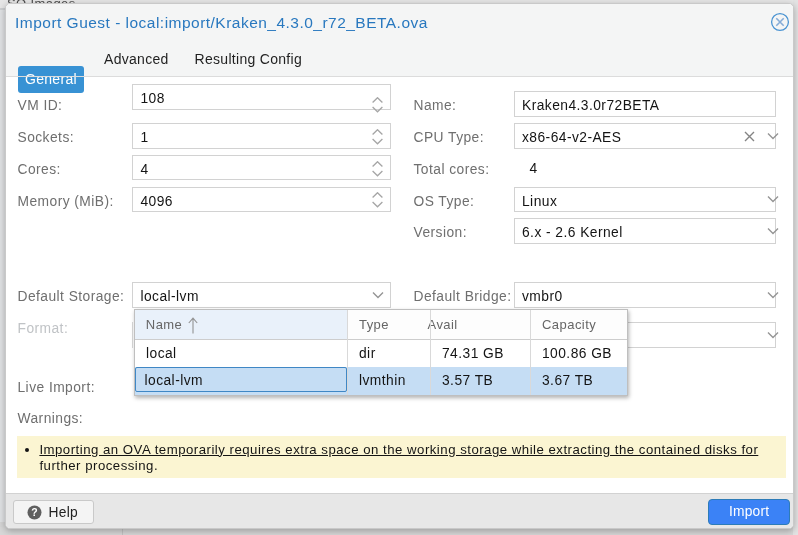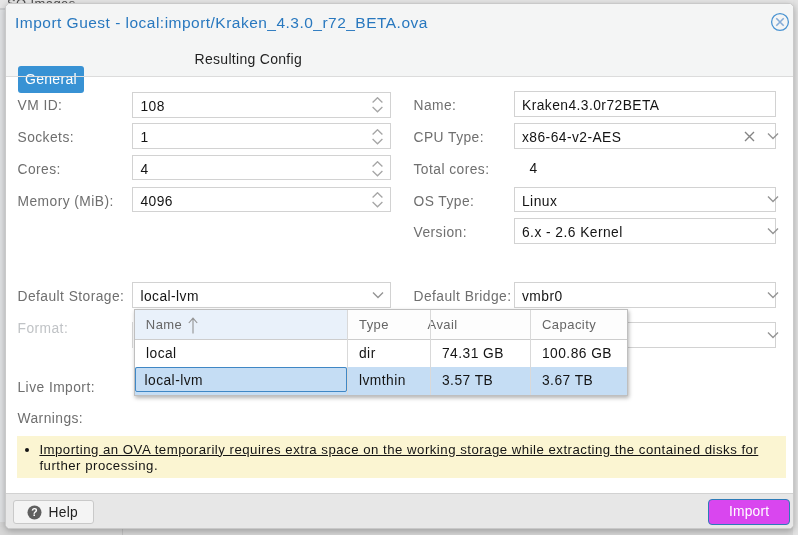--- a/index.html
+++ b/index.html
@@ -54,21 +54,21 @@
 
 #warn { left:11.3px; top:431.6px; width:768.7px; height:42px; background:#fbf5d2; font-size:13.2px; color:#141414; letter-spacing:0.5px; white-space:nowrap; }
 #warn .bullet { position:absolute; left:7.3px; top:12.6px; width:4.2px; height:4.2px; border-radius:50%; background:#141414; }
 #warn .l1 { position:absolute; left:22.1px; top:6.2px;text-decoration:underline; }
 #warn .l2 { position:absolute; left:22.1px; top:22.7px; }
 
 
 #footer { left:0px; top:488.5px; width:787px; height:36px; background:#e7e7e7; border-top:1px solid #d2d2d2; }
 #helpbtn { left:7px; top:496px; width:80.5px; height:24px; background:#f4f4f4; border:1px solid #c9c9c9; border-radius:3px; }
 #helpbtn .htxt { position:absolute; left:34.6px; top:0; height:23px; line-height:23px; font-size:13.8px; color:#222; letter-spacing:0.2px; }
-#importbtn { left:702.3px; top:495px; width:81.7px; height:25.5px; background:#d946ef; border:1px solid #2d7cb8; border-radius:4px; color:#fff; font-size:13.8px; text-align:center; line-height:23.5px; letter-spacing:0.2px; }
+#importbtn { left:702.3px; top:495px; width:81.7px; height:25.5px; background:#3b82f6; border:1px solid #2d7cb8; border-radius:4px; color:#fff; font-size:13.8px; text-align:center; line-height:23.5px; letter-spacing:0.2px; }
 </style>
 </head>
 <body>
 <div id="page">
   <div id="bg-top" class="abs">
       <span class="iso">ISO Images</span>
     </div>
   <div id="bg-left" class="abs">
       <span class="seg1"></span>
       <span class="seg2"></span>
@@ -81,33 +81,34 @@
 
   <div id="modal" class="abs">
     <div id="headstrip" class="abs"></div>
     <div id="title" class="abs">Import Guest - local:import/Kraken_4.3.0_r72_BETA.ova</div>
     <svg id="close" class="abs" viewBox="0 0 20 20">
       <circle cx="10" cy="10" r="8.4" fill="none" stroke="#4b94d2" stroke-width="1.3"></circle>
       <path d="M6.3 6.3 L13.7 13.7 M13.7 6.3 L6.3 13.7" stroke="#85acd7" stroke-width="1.6" fill="none"></path>
     </svg>
 
     <div class="tab-active abs">General</div>
+    <div id="tab2" class="tab abs">Advanced</div>
     <div id="tab3" class="tab abs">Resulting Config</div>
     <div id="tabline" class="abs"></div>
 
     <div class="lbl abs" style="left:11.5px; top:87.3px;">VM ID:</div>
     <div class="lbl abs" style="left:11.5px; top:119.05px;">Sockets:</div>
     <div class="lbl abs" style="left:11.5px; top:150.8px;">Cores:</div>
     <div class="lbl abs" style="left:11.5px; top:182.55px;">Memory (MiB):</div>
     <div class="lbl abs" style="left:11.5px; top:278px;">Default Storage:</div>
     <div class="lbl lbl-dis abs" style="left:11.5px; top:310px;">Format:</div>
     <div class="lbl abs" style="left:11.5px; top:368.7px;">Live Import:</div>
     <div class="lbl abs" style="left:11.5px; top:400.3px;">Warnings:</div>
 
-    <div class="field fl abs" style="top:88px;">108</div>
+    <div class="field fl abs" style="top:80px;">108</div>
     <div class="field fl abs" style="top:119.05px;">1</div>
     <div class="field fl abs" style="top:150.8px;">4</div>
     <div class="field fl abs" style="top:182.55px;">4096</div>
     <div class="field fl abs" style="top:278px;">local-lvm</div>
 
     <svg class="icon spin" style="left:365.2px; top:93px;" width="13" height="16" viewBox="0 0 13 16">
       <path d="M1.6 5.5 L6.5 0.7 L11.4 5.5" fill="none" stroke="#a6a6a6" stroke-width="1.3"></path>
       <path d="M1.6 10 L6.5 14.8 L11.4 10" fill="none" stroke="#a6a6a6" stroke-width="1.3"></path>
     </svg>
     <svg class="icon spin" style="left:365.2px; top:124.75px;" width="13" height="16" viewBox="0 0 13 16">

